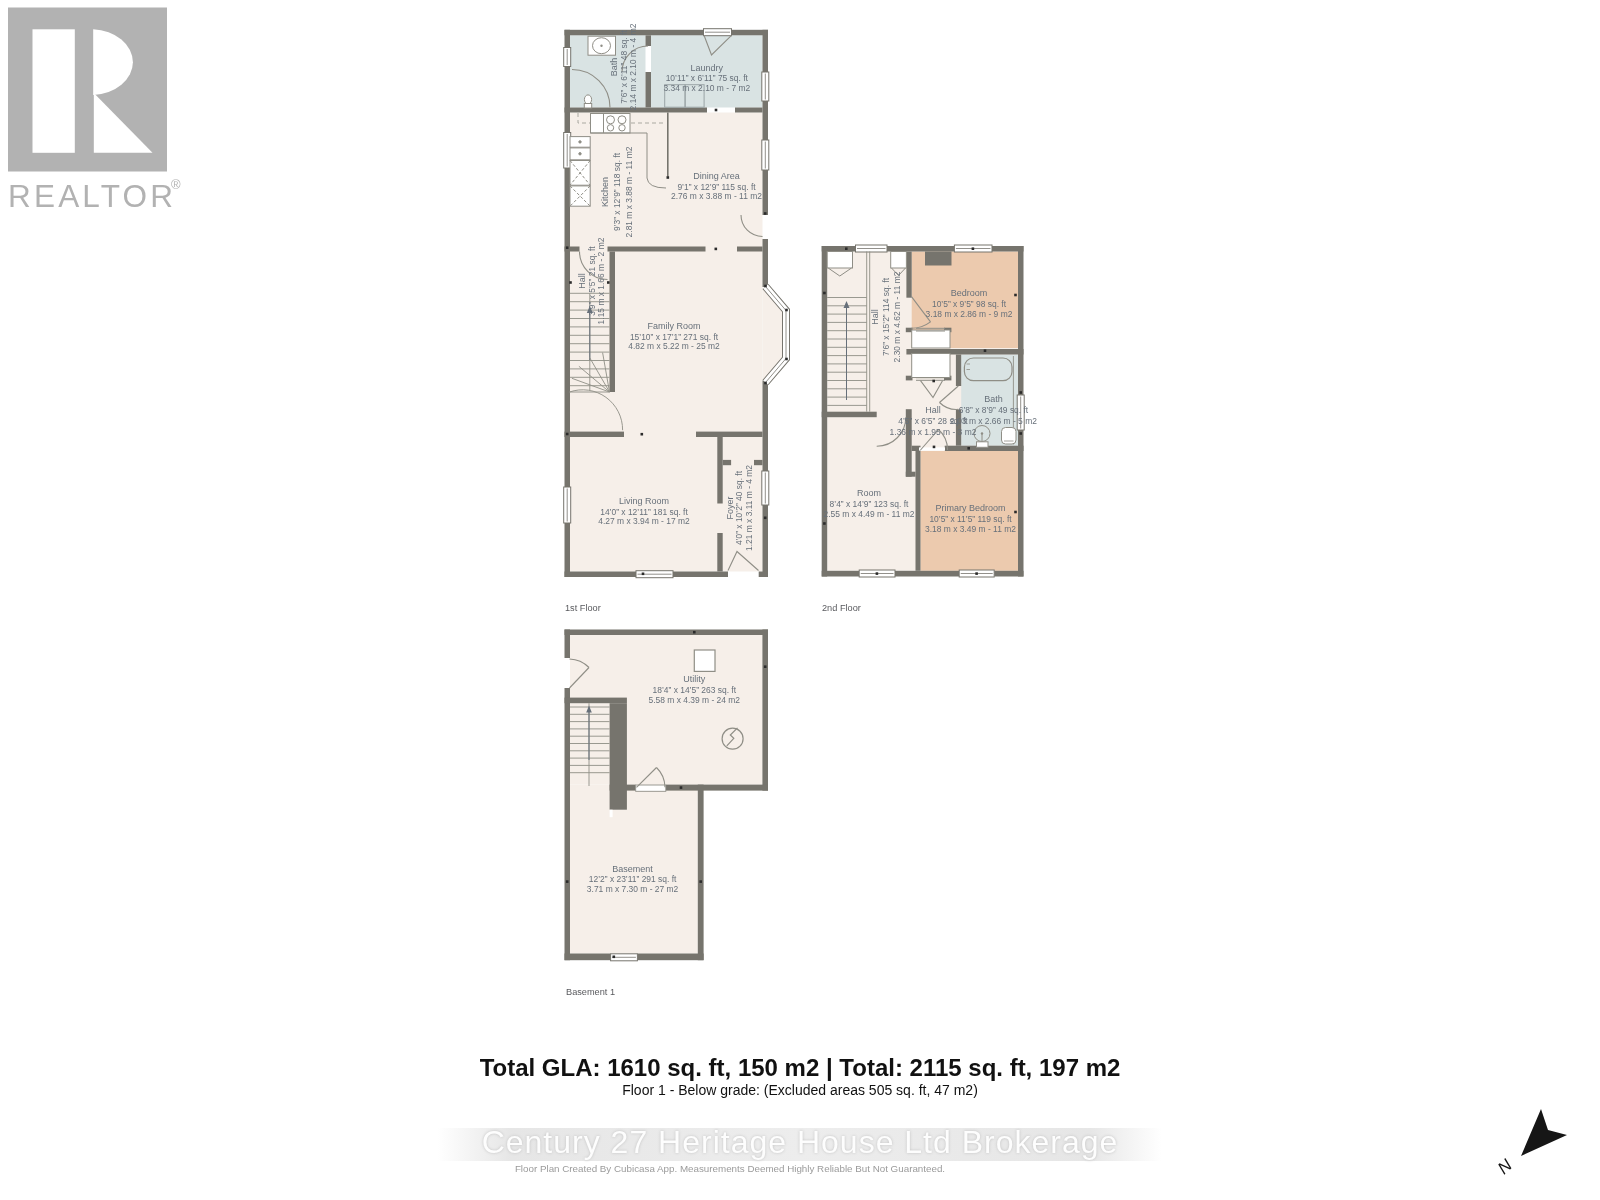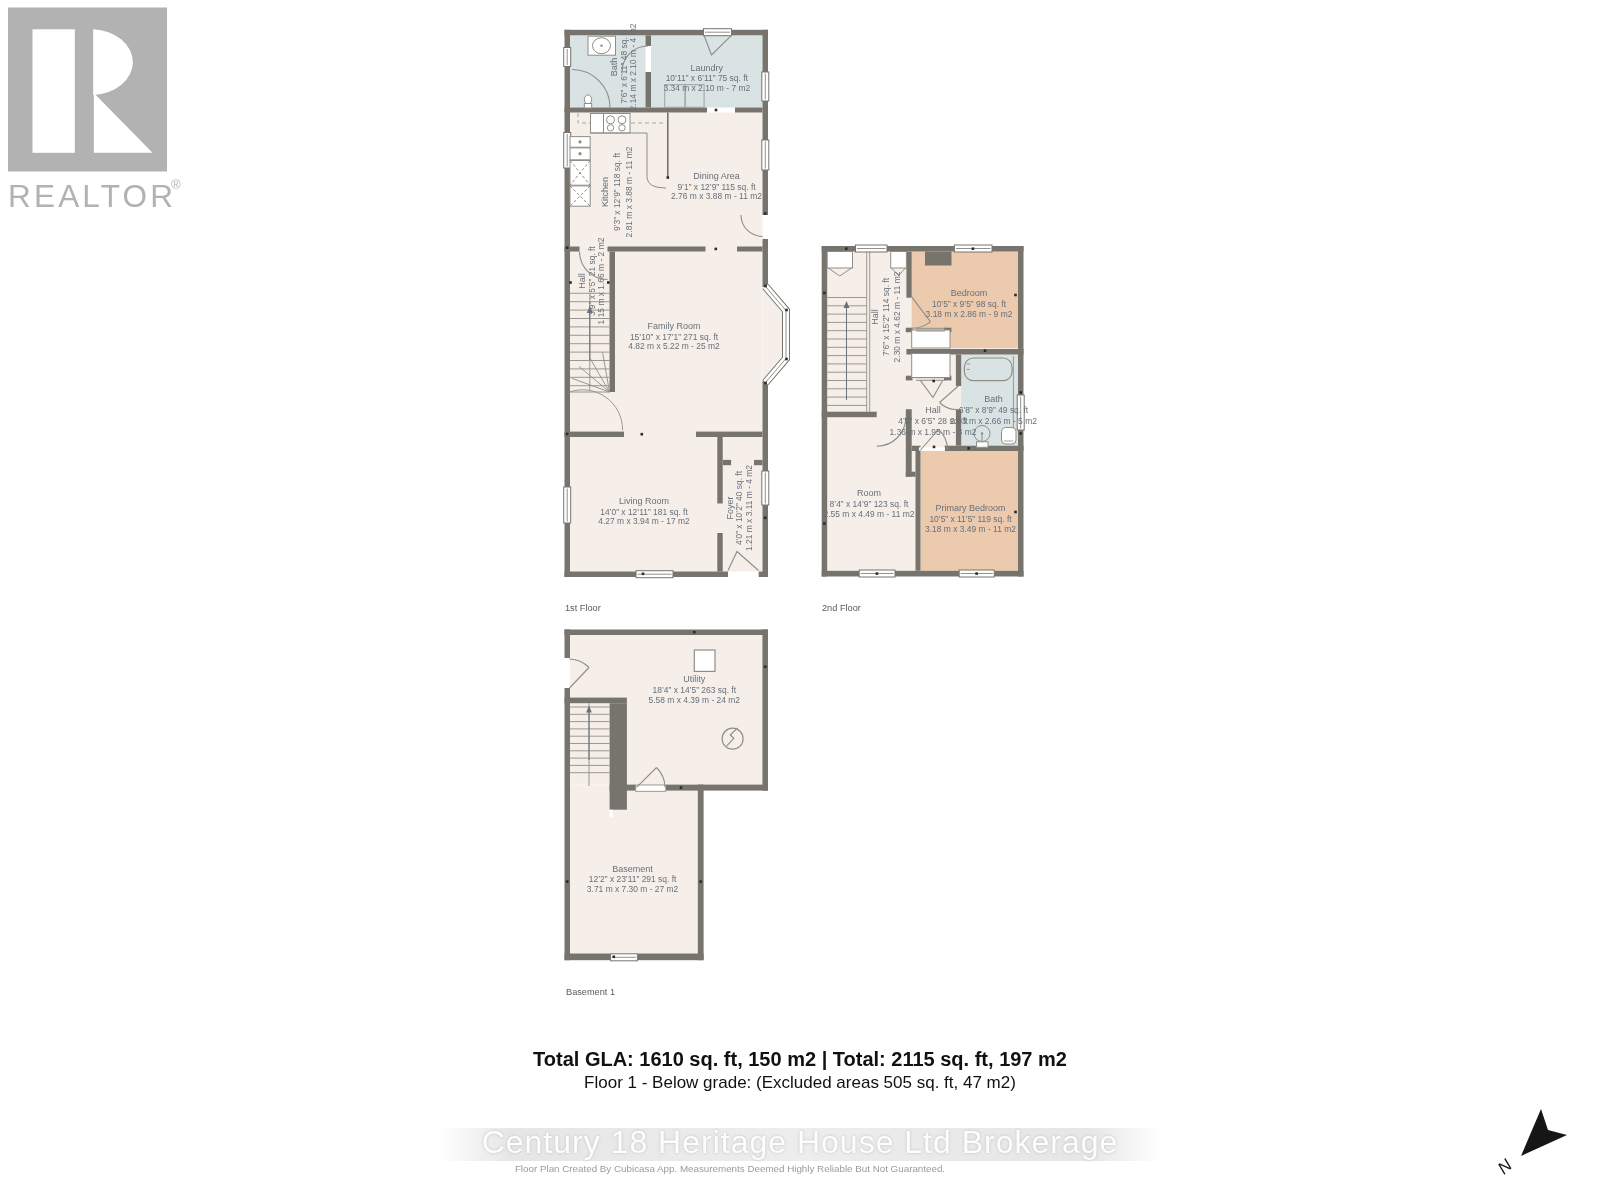--- a/index.html
+++ b/index.html
@@ -5,22 +5,22 @@
   html,body { margin:0; padding:0; background:#ffffff; width:1600px; height:1200px; overflow:hidden; }
   * { box-sizing: border-box; }
   .wm { position:absolute; left:438px; top:1128px; width:724px; height:33px;
         background: linear-gradient(90deg, rgba(232,232,232,0) 0%, #e6e6e6 10%, #ededed 50%, #e6e6e6 90%, rgba(232,232,232,0) 100%);
   }
   .wmtext { position:absolute; left:400px; top:1126px; width:800px; line-height:32px; text-align:center;
         font-family:"Liberation Sans", sans-serif; font-size:32px; color:#fdfdfd;
         text-shadow: 0 0 3px #bfbfbf; filter: blur(0.3px); letter-spacing:1px; white-space:nowrap; }
   .totals { position:absolute; left:0; top:1048px; width:1600px; text-align:center;
         font-family:"Liberation Sans", sans-serif; color:#111; }
-  .totals .b { font-weight:bold; font-size:20px; line-height:23px; }
-  .totals .r { font-size:17px; line-height:23px; }
+  .totals .b { font-weight:bold; font-size:24px; line-height:23px;margin-top:8px; }
+  .totals .r { font-size:14px; line-height:23px; }
   .fine { position:absolute; left:0; top:1163px; width:1460px; text-align:center;
         font-family:"Liberation Sans", sans-serif; font-size:9.8px; color:#9b9b9b; }
 </style>
 </head>
 <body>
 
 <div class="wm"></div>
 
 <svg width="1600" height="1200" style="position:absolute;left:0;top:0;filter:blur(0.3px)">
 
@@ -553,15 +553,15 @@
 
 <polygon points="1541,1109 1548,1130 1567,1135 1521,1156" fill="#161616"></polygon>
 <text transform="translate(1504,1175) rotate(-42)" font-family="Liberation Sans, sans-serif" font-size="17" font-style="italic" fill="#161616">N</text>
 </svg>
 
 <div class="totals">
   <div class="b">Total GLA: 1610 sq. ft, 150 m2 | Total: 2115 sq. ft, 197 m2</div>
   <div class="r">Floor 1 - Below grade: (Excluded areas 505 sq. ft, 47 m2)</div>
 </div>
 
-<div class="wmtext">Century 18 Heritage House Ltd Brokerage</div>
+<div class="wmtext">Century 27 Heritage House Ltd Brokerage</div>
 
 <div class="fine">Floor Plan Created By Cubicasa App. Measurements Deemed Highly Reliable But Not Guaranteed.</div>
 
 </body></html>

